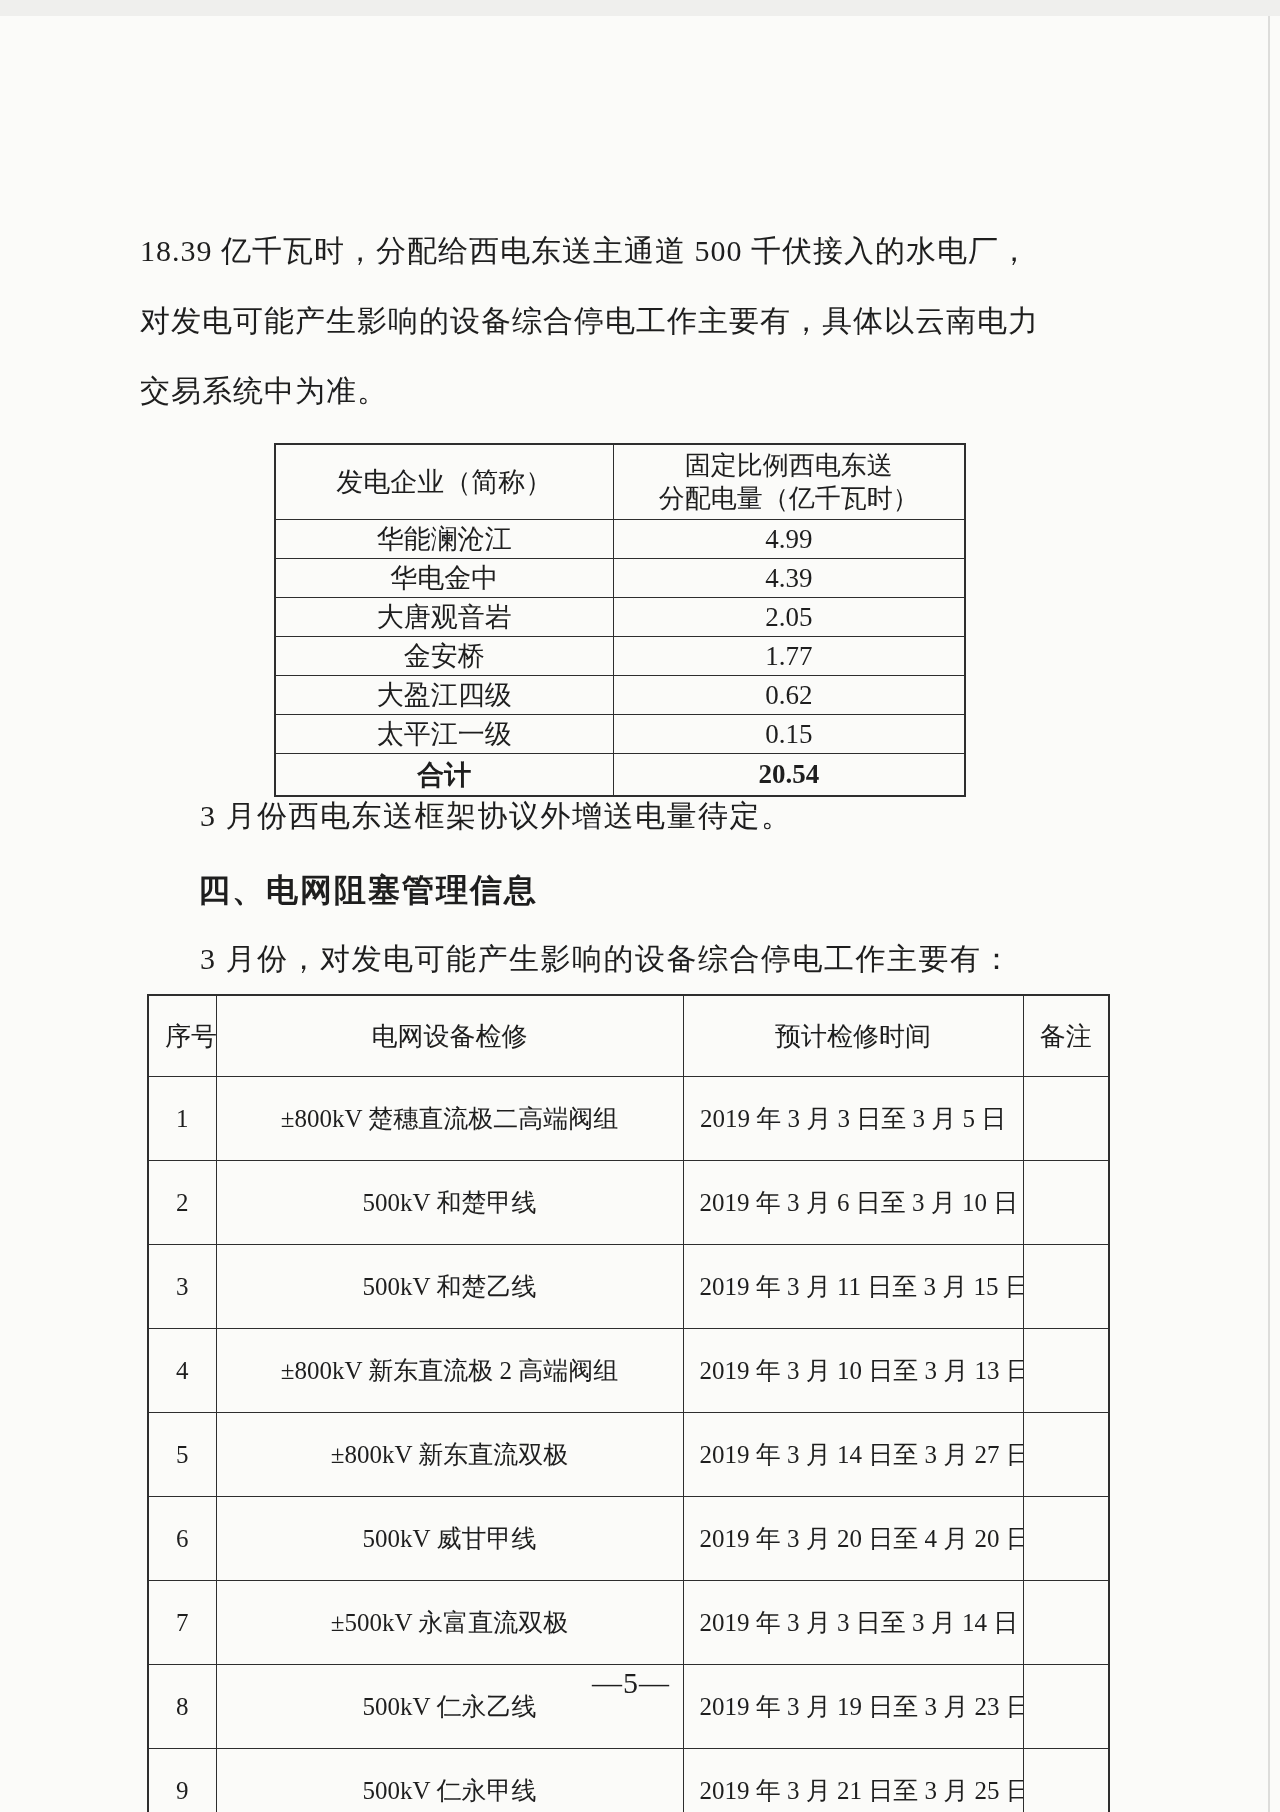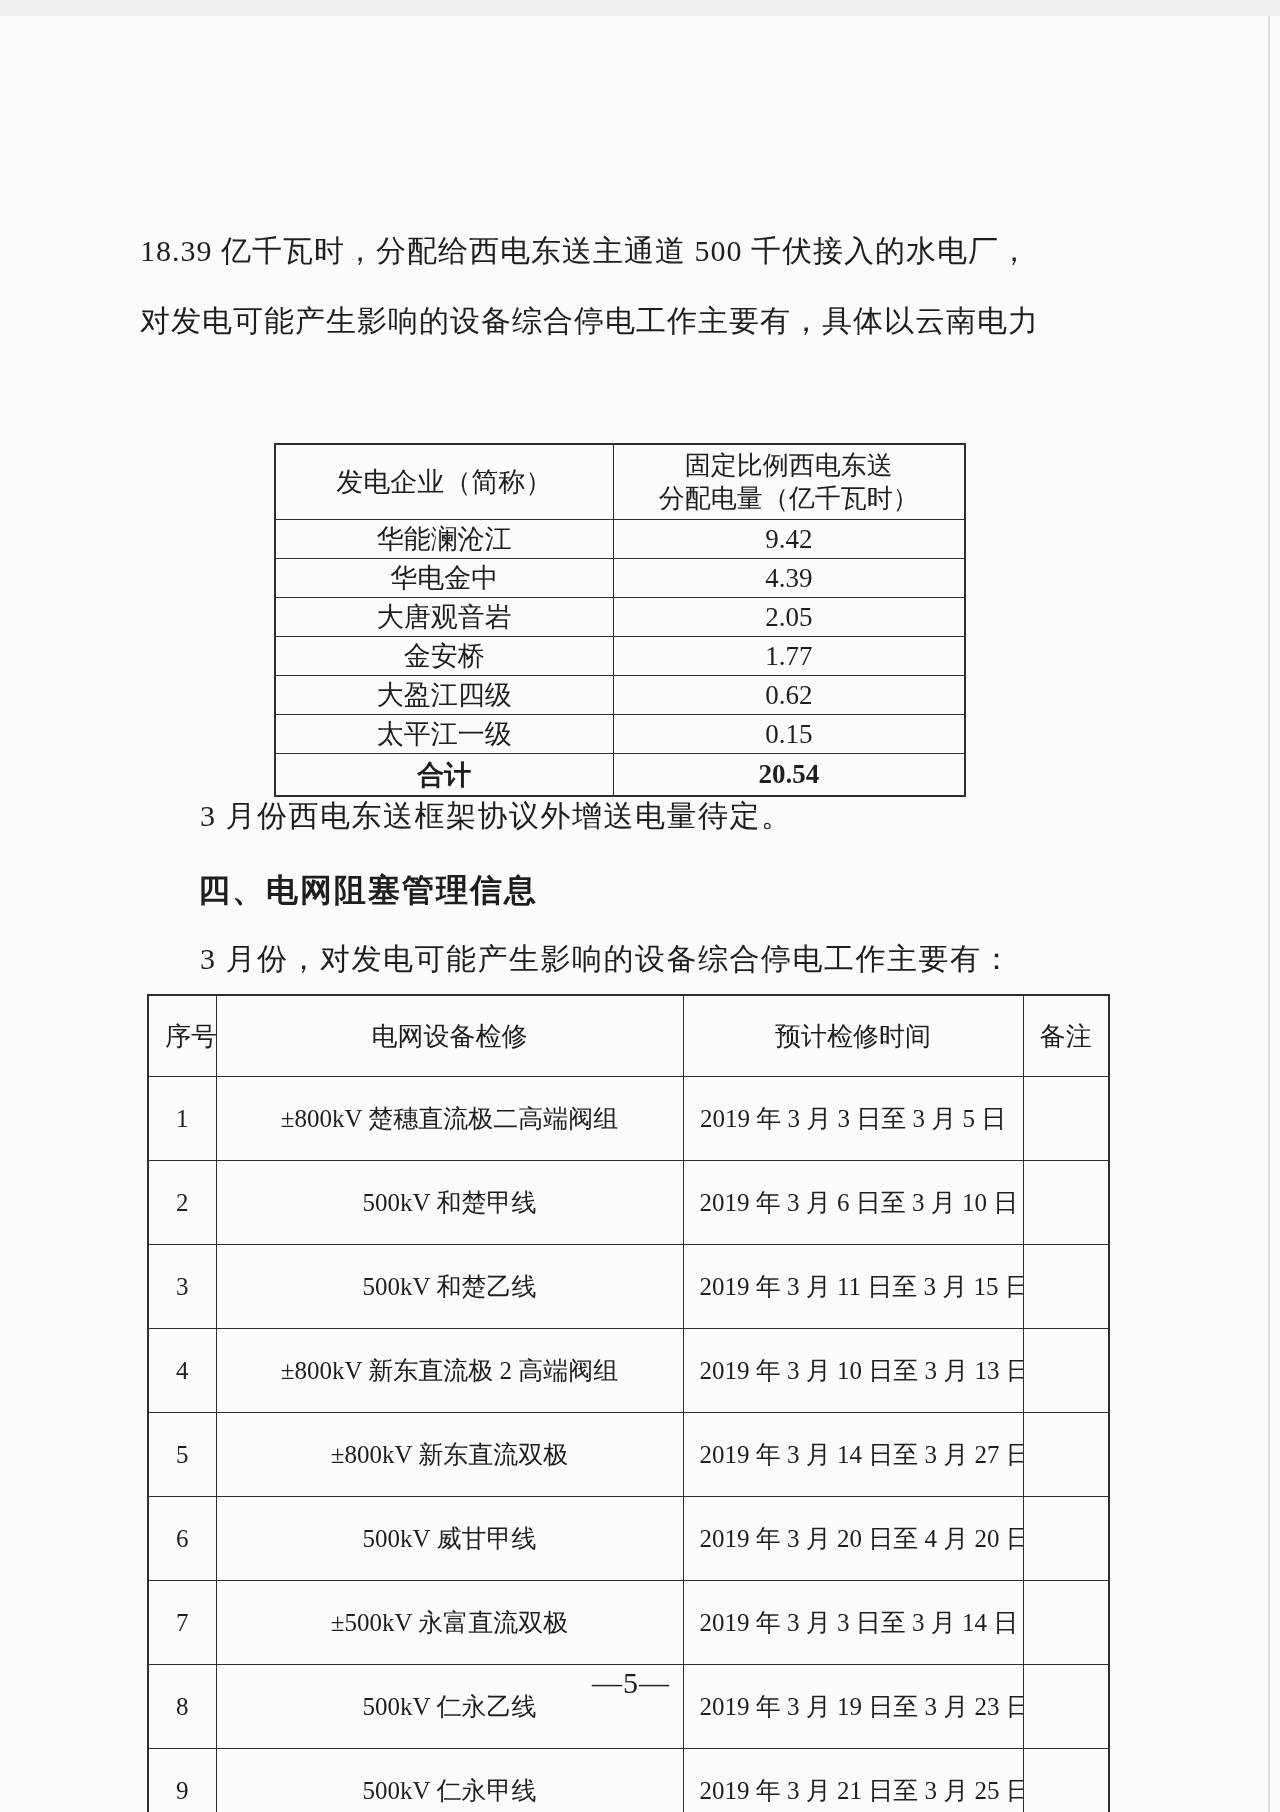--- a/index.html
+++ b/index.html
@@ -74,40 +74,41 @@
 </style>
 </head>
 <body>
 
 <div class="page">
   <div class="scan-edge"></div>
 
   <div class="intro">
     <div class="text-line">18.39 亿千瓦时，分配给西电东送主通道 500 千伏接入的水电厂，</div>
     <div class="text-line">对发电可能产生影响的设备综合停电工作主要有，具体以云南电力</div>
+    <div class="text-line">交易系统中为准。</div>
   </div>
 
   <table class="alloc-table">
     <colgroup>
       <col style="width:49%">
       <col style="width:51%">
     </colgroup>
     <thead>
       <tr>
         <th>发电企业（简称）</th>
         <th>
           <span class="hdr2">固定比例西电东送</span>
           <span class="hdr2">分配电量（亿千瓦时）</span>
         </th>
       </tr>
     </thead>
     <tbody>
       <tr>
         <td>华能澜沧江</td>
-        <td>9.42</td>
+        <td>4.99</td>
       </tr>
       <tr>
         <td>华电金中</td>
         <td>4.39</td>
       </tr>
       <tr>
         <td>大唐观音岩</td>
         <td>2.05</td>
       </tr>
       <tr>

